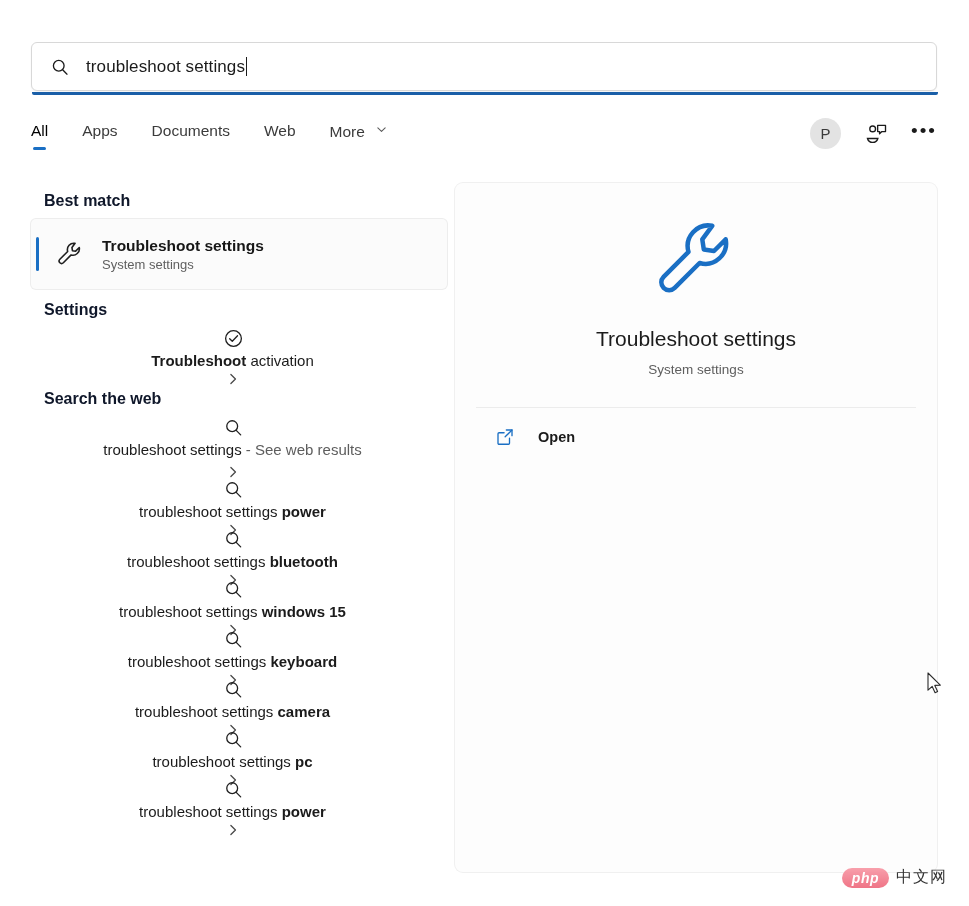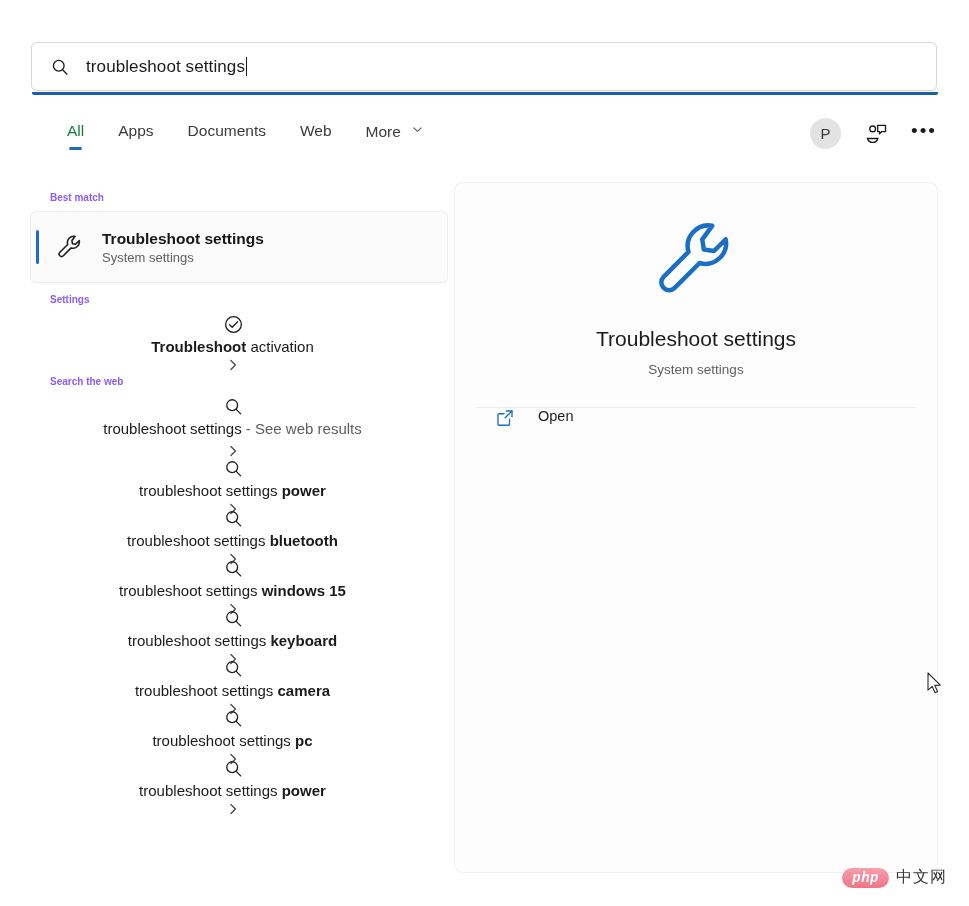--- a/index.html
+++ b/index.html
@@ -76,22 +76,21 @@
   .tab {
     position: relative;
     font-size: 15.5px;
     color: #3b3b3b;
     padding: 0 0 10px 0;
     margin-right: 34px;
     cursor: default;
     white-space: nowrap;
   }
   .tab.active {
-    color: #15803d;
-    margin-left: 36px;
+    color: #000000;
   }
   .tab.active::after {
     content: "";
     position: absolute;
     left: 2px;
     right: 2px;
     bottom: 0;
     height: 3px;
     background: #1a6fc4;
     border-radius: 2px;
@@ -138,24 +137,24 @@
   }
 
   
   .left-col {
     position: absolute;
     left: 31px;
     top: 183px;
     width: 416px;
   }
   .section-head {
-    font-size: 10px;
+    font-size: 16px;
     font-weight: bold;
-    color: #8b5cf6;
-    margin: 12px 0 9px 19px;
+    color: #0f172a;
+    margin: 12px 0 9px 13px;
   }
   .section-head.first { margin-top: 9px; }
 
   .bestmatch-card {
     position: relative;
     height: 70px;
     background: #fbfbfb;
     border-radius: 5px;
     display: flex;
     align-items: center;
@@ -257,22 +256,23 @@
   }
   .pv-divider {
     margin: 30px 21px 0 21px;
     height: 1px;
     background: #ececec;
   }
   .pv-action {
     margin: 0 21px;
     height: 58px;
     display: flex;
-    align-items: flex-start;
+    align-items: center;
     border-radius: 5px;
+    font-weight: bold;
   }
   .pv-action-icon {
     width: 20px;
     height: 20px;
     margin-left: 19px;
     margin-right: 23px;
     color: #1a6fc4;
     flex: none;
   }
   .pv-action-label {
@@ -302,21 +302,20 @@
   }
   .wm-php {
     background: linear-gradient(#f89ba8, #ef6d80);
     color: #ffffff;
     font-style: italic;
     font-weight: bold;
     font-size: 14px;
     padding: 2px 10px;
     border-radius: 11px;
     letter-spacing: 0.5px;
-    font-family: Liberation Mono, monospace;
   }
   .wm-cn {
     font-size: 16px;
     color: #2b2b2b;
     letter-spacing: 1px;
   }
 </style>
 </head>
 <body>
 

